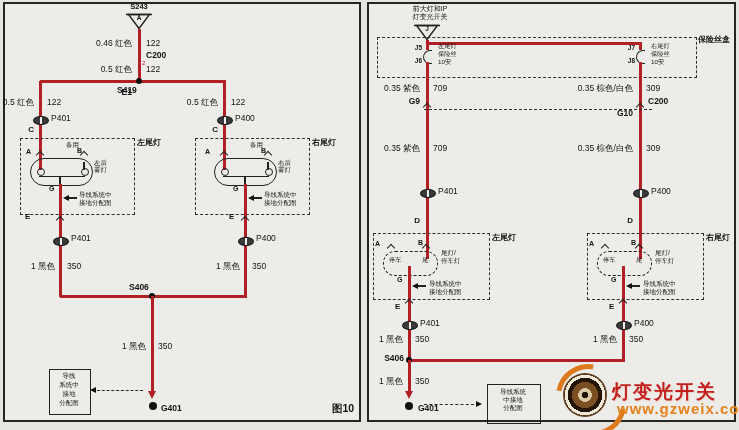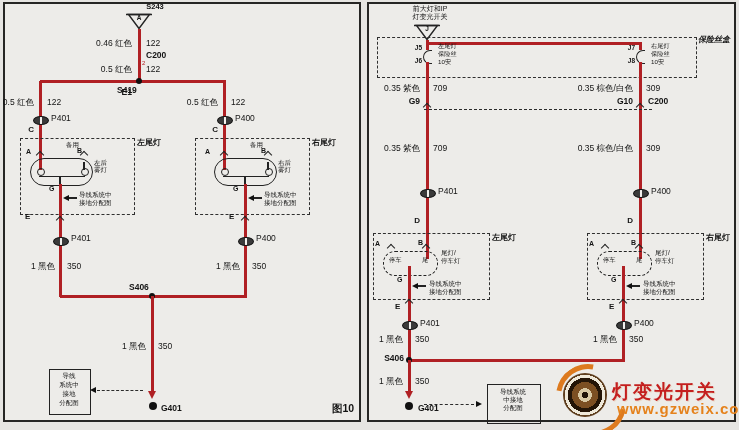--- a/index.html
+++ b/index.html
@@ -40,21 +40,21 @@
         background:radial-gradient(circle,#1f1208 0 10%,#d8c8a4 10% 22%,#7c4f22 22% 42%,#241507 42% 55%,#efe9da 55% 65%,#5f3f1f 65% 82%,#caa36a 82% 100%);}
   .swoosh{position:absolute;width:54px;height:54px;border-radius:50%;border:5px solid transparent;border-top-color:#dd7a1e;}
 </style>
 </head>
 <body>
 
 <div id="canvas">
 
   <div class="panel" style="left:3px;top:2px;width:354px;height:416px;"></div>
 
-  <span class="t ctr b s75" style="left:139px;top:3px;margin-left:16px;">S243</span>
+  <span class="t ctr b s75" style="left:139px;top:3px;">S243</span>
   <svg class="tri" style="left:126px;top:13px;" width="26" height="17" viewBox="0 0 26 17">
     <path d="M0 1.5 H26" stroke="#222" stroke-width="1.5" fill="none"></path>
     <path d="M2.5 1.5 H23.5 L13 15.5 Z" fill="none" stroke="#222" stroke-width="1.4"></path>
   </svg>
   <span class="t ctr b" style="left:139px;top:14px;font-size:6.5px;">A</span>
 
   <i class="wv" style="left:137.5px;top:29px;height:52px;"></i>
   <span class="t ra" style="left:132px;top:39px;">0.46 红色</span>
   <span class="t" style="left:146px;top:39px;">122</span>
   <span class="t ra b" style="left:132px;top:51px;margin-top:37px;">E1</span>
@@ -160,21 +160,21 @@
   <span class="t ctr s7" style="left:430px;top:5px;">前大灯和IP</span>
   <span class="t ctr s7" style="left:430px;top:13px;">灯变光开关</span>
   <svg class="tri" style="left:414px;top:24px;" width="26" height="17" viewBox="0 0 26 17">
     <path d="M0 1.5 H26" stroke="#222" stroke-width="1.5" fill="none"></path>
     <path d="M2.5 1.5 H23.5 L13 15.5 Z" fill="none" stroke="#222" stroke-width="1.4"></path>
   </svg>
   <span class="t ctr b" style="left:427px;top:25px;font-size:6.5px;">J</span>
   <i class="wv" style="left:425.5px;top:40px;height:10px;"></i>
 
   <div class="boxd" style="left:377px;top:37px;width:318px;height:39px;"></div>
-  <span class="t b s8" style="left:698px;top:36px;font-style:italic;">保险丝盒</span>
+  <span class="t b s8" style="left:698px;top:36px;">保险丝盒</span>
   <i class="wh" style="left:427px;top:41.5px;width:215px;"></i>
   <i class="wv" style="left:638.5px;top:43px;height:7px;"></i>
   <span class="t ra b s65" style="left:422px;top:44px;">J5</span>
   <span class="t ra b s65" style="left:422px;top:57px;">J6</span>
   <i class="fuse" style="left:423px;top:50px;"></i>
   <span class="t s62" style="left:438px;top:43px;">左尾灯</span>
   <span class="t s62" style="left:438px;top:51px;">保险丝</span>
   <span class="t s62" style="left:438px;top:59px;">10安</span>
   <span class="t ra b s65" style="left:635px;top:44px;">J7</span>
   <span class="t ra b s65" style="left:635px;top:57px;">J8</span>
@@ -183,21 +183,21 @@
   <span class="t s62" style="left:651px;top:51px;">保险丝</span>
   <span class="t s62" style="left:651px;top:59px;">10安</span>
 
   <i class="wv" style="left:425.5px;top:62px;height:197px;"></i>
   <i class="wv" style="left:638.5px;top:62px;height:197px;"></i>
   <span class="t ra" style="left:420px;top:84px;">0.35 紫色</span>
   <span class="t" style="left:433px;top:84px;">709</span>
   <span class="t ra" style="left:633px;top:84px;">0.35 棕色/白色</span>
   <span class="t" style="left:646px;top:84px;">309</span>
   <span class="t ra b" style="left:420px;top:97px;">G9</span>
-  <span class="t ra b" style="left:633px;top:97px;">G10</span>
+  <span class="t ra b" style="left:633px;top:109px;">G10</span>
   <span class="t b" style="left:648px;top:97px;">C200</span>
   <i class="chev" style="left:423.5px;top:104px;"></i>
   <i class="chev" style="left:636.5px;top:104px;"></i>
   <i class="dashh" style="left:424px;top:109px;width:228px;"></i>
   <span class="t ra" style="left:420px;top:144px;">0.35 紫色</span>
   <span class="t" style="left:433px;top:144px;">709</span>
   <span class="t ra" style="left:633px;top:144px;">0.35 棕色/白色</span>
   <span class="t" style="left:646px;top:144px;">309</span>
   <i class="conn" style="left:420px;top:188.5px;"></i>
   <span class="t" style="left:438px;top:187px;">P401</span>

